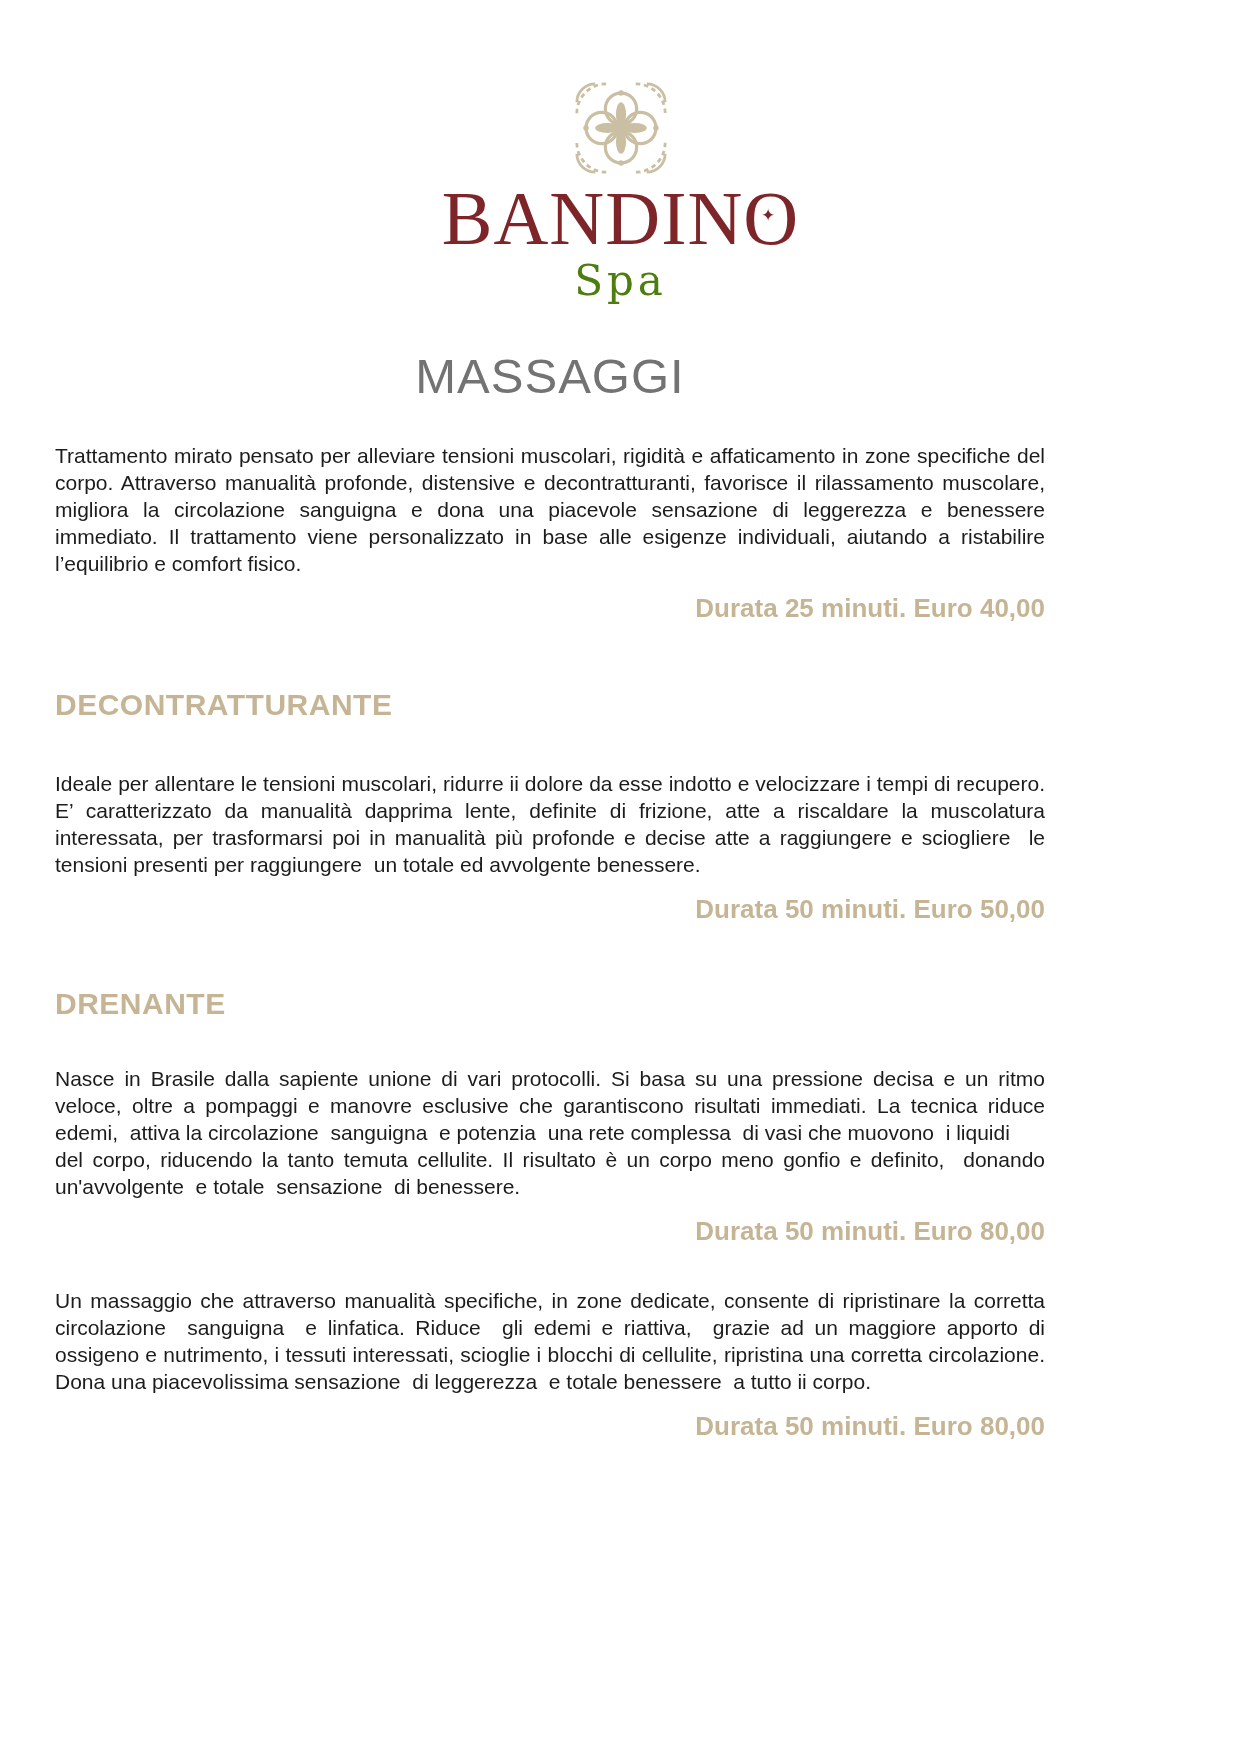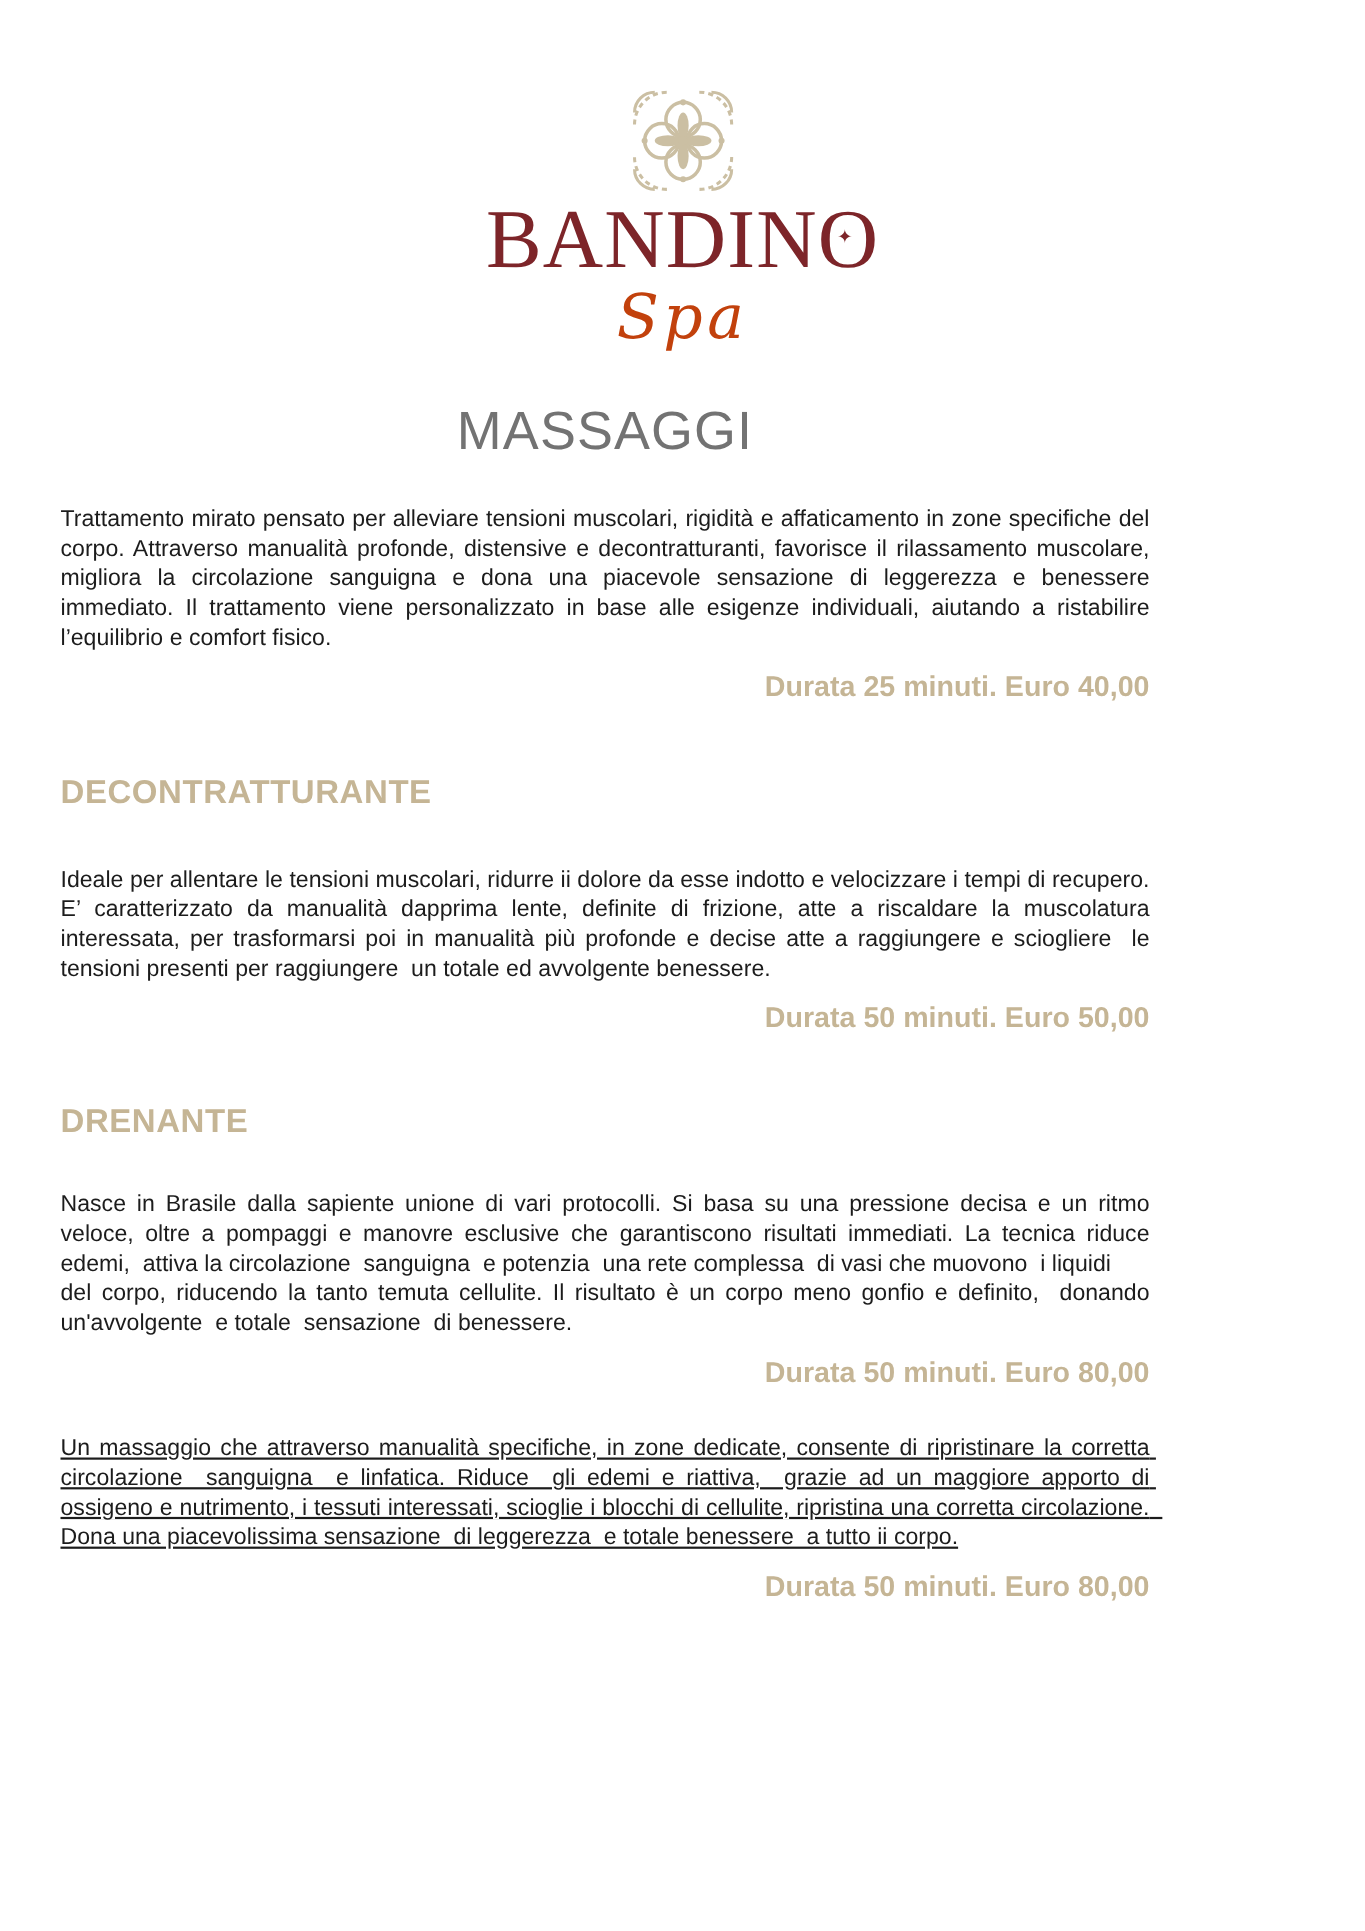--- a/index.html
+++ b/index.html
@@ -39,24 +39,23 @@
     position: absolute;
     right: 23px;
     top: 46%;
     transform: translateY(-50%);
     font-size: 17px;
     color: #7d2529;
   }
   .brand-sub {
     margin-top: 2px;
     font-family: "DejaVu Serif", serif;
-    font-style: italic;
-    font-size: 56px;
+    font-size: 42px;
     line-height: 1.1;
-    color: #c2410c;
+    color: #4d7c0f;
     letter-spacing: 4px;
   }
   
   .content {
     margin-left: 55px;
     width: 990px;
   }
   .page-title {
     margin: 44px 0 0 0;
     text-align: center;
@@ -86,21 +85,21 @@
     font-weight: bold;
     text-align: right;
     color: #c5b595;
   }
   
   .section.s2 .section-title { margin-top: 64px; }
   .section.s2 .section-body  { margin-top: 48px; }
   .section.s3 .section-title { margin-top: 62px; }
   .section.s3 .section-body  { margin-top: 44px; }
   .section.s4 .section-title { margin-top: 62px; }
-  .section.s4 .section-body  { margin-top: 40px; text-decoration: underline; }
+  .section.s4 .section-body  { margin-top: 40px; }
 </style>
 </head>
 <body>
 
 <div class="page">
 
   <div class="logo-block">
     <svg class="tile-icon" width="96" height="92" viewBox="0 0 100 100" aria-hidden="true">
 
       <g fill="none" stroke="#cbbfa3" stroke-width="3">

